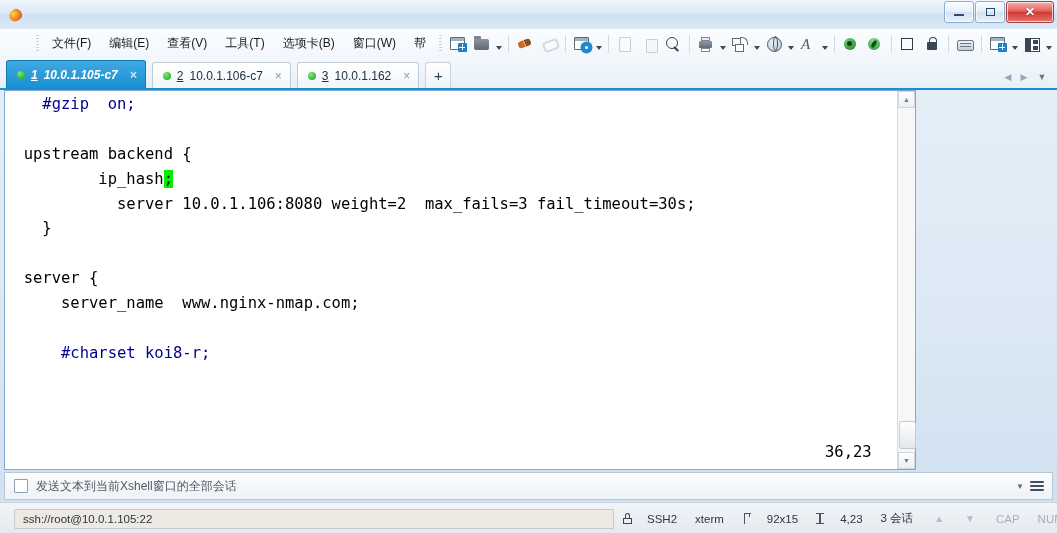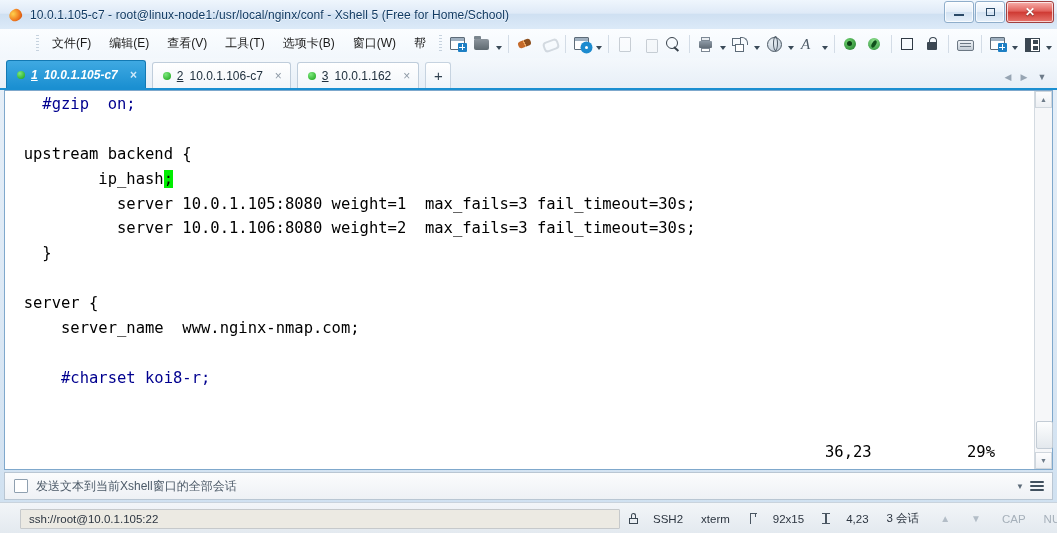--- a/index.html
+++ b/index.html
@@ -159,21 +159,21 @@
     display:flex;align-items:center;justify-content:center;
     font-size:15px;color:#31414f;background:linear-gradient(180deg,#ffffff,#eef4fa);
     border:1px solid #c6d3e0;border-bottom:none;border-radius:3px 3px 0 0;box-sizing:border-box;
   }
   .tabnav{margin-left:auto;display:flex;align-items:center;gap:2px;padding-right:6px;padding-bottom:3px;}
   .tabnav .arw{width:14px;height:16px;display:flex;align-items:center;justify-content:center;color:#97a5b3;font-size:9px;}
   .tabnav .lst{width:18px;height:16px;display:flex;align-items:center;justify-content:center;color:#6d7b89;font-size:9px;}
 
   
   .term-wrap{
-    position:absolute;left:4px;top:90px;width:1049px;height:380px;
+    position:absolute;left:4px;top:90px;width:912px;height:380px;
     box-sizing:border-box;
     border:1px solid #7fa8cc;
     background:#ffffff;
     display:flex;
   }
   .term{
     flex:1 1 auto;background:#ffffff;overflow:hidden;position:relative;
     font-family:"DejaVu Sans Mono","Liberation Mono",monospace;
     font-size:15.5px;line-height:24.9px;
     color:#000000;
@@ -215,21 +215,21 @@
   .cmdmenu span{display:block;height:2px;background:#41505e;border-radius:1px;}
 
   
   .statusbar{
     position:absolute;left:0;top:502px;width:1057px;height:31px;
     background:linear-gradient(180deg,#f2f5f8,#e3e9ef);
     border-top:1px solid #c9d3dd;
     display:flex;align-items:center;
   }
   .st-left{
-    margin-left:20px;height:20px;min-width:600px;flex:0 0 auto;
+    margin-left:14px;height:20px;min-width:600px;flex:0 0 auto;
     background:#eceae3;border:1px solid #c6c9cb;box-sizing:border-box;
     display:flex;align-items:center;padding:0 8px;
     font-size:11.5px;color:#2c3540;border-radius:1px;
   }
   .st-cell{display:flex;align-items:center;gap:15px;font-size:11.5px;color:#2c3540;white-space:nowrap;padding:0 9px;}
   .st-cell.dim{color:#a6b0ba;}
   .st-sep{width:1px;height:16px;background:#cdd6df;}
   .mini-lock{position:relative;width:9px;height:11px;}
   .mini-lock .b{position:absolute;left:0;bottom:0;width:9px;height:6px;border:1px solid #3b4752;box-sizing:border-box;}
   .mini-lock .s{position:absolute;left:2px;top:0;width:5px;height:5px;border:1px solid #3b4752;border-bottom:none;border-radius:3px 3px 0 0;box-sizing:border-box;}
@@ -251,21 +251,20 @@
 </style>
 </head>
 <body>
 
 <div class="app">
 
   <div class="titlebar">
     <div class="title-icon">
         <div class="leaf"></div>
       </div>
-    <div class="title-text">10.0.1.105-c7 - root@linux-node1:/usr/local/nginx/conf - Xshell 5 (Free for Home/School)</div>
     <div class="wincontrols">
       <div class="wbtn">
           <div class="minbar"></div>
         </div>
       <div class="wbtn">
           <div class="restbox"></div>
         </div>
       <div class="wbtn close">
           <span class="gl">✕</span>
         </div>
@@ -453,21 +452,20 @@
       <div class="lst">▼</div>
     </div>
   </div>
 
   <div class="term-wrap">
     <div class="term" id="terminal">
         <div class="ln">    <span class="c-com">#gzip  on;</span></div>
         <div class="ln">&nbsp;</div>
         <div class="ln">  <span>upstream backend {</span></div>
         <div class="ln">          <span>ip_hash</span><span class="c-cur">;</span></div>
-        <div class="ln">            <span>server 10.0.1.105:8080 weight=1  max_fails=3 fail_timeout=30s;</span></div>
         <div class="ln">            <span>server 10.0.1.106:8080 weight=2  max_fails=3 fail_timeout=30s;</span></div>
         <div class="ln">    <span>}</span></div>
         <div class="ln">&nbsp;</div>
         <div class="ln">  <span>server {</span></div>
         <div class="ln">      <span>server_name  www.nginx-nmap.com;</span></div>
         <div class="ln">&nbsp;</div>
         <div class="ln">      <span class="c-com">#charset koi8-r;</span></div>
         <div class="ln" style="position: absolute; left: 0px; right: 0px; bottom: 4px; display: flex;"><span style="position: absolute; left: 820px;">36,23</span><span style="position: absolute; left: 962px; text-align: right;">29%</span></div>
       </div>
     <div class="vscroll">

